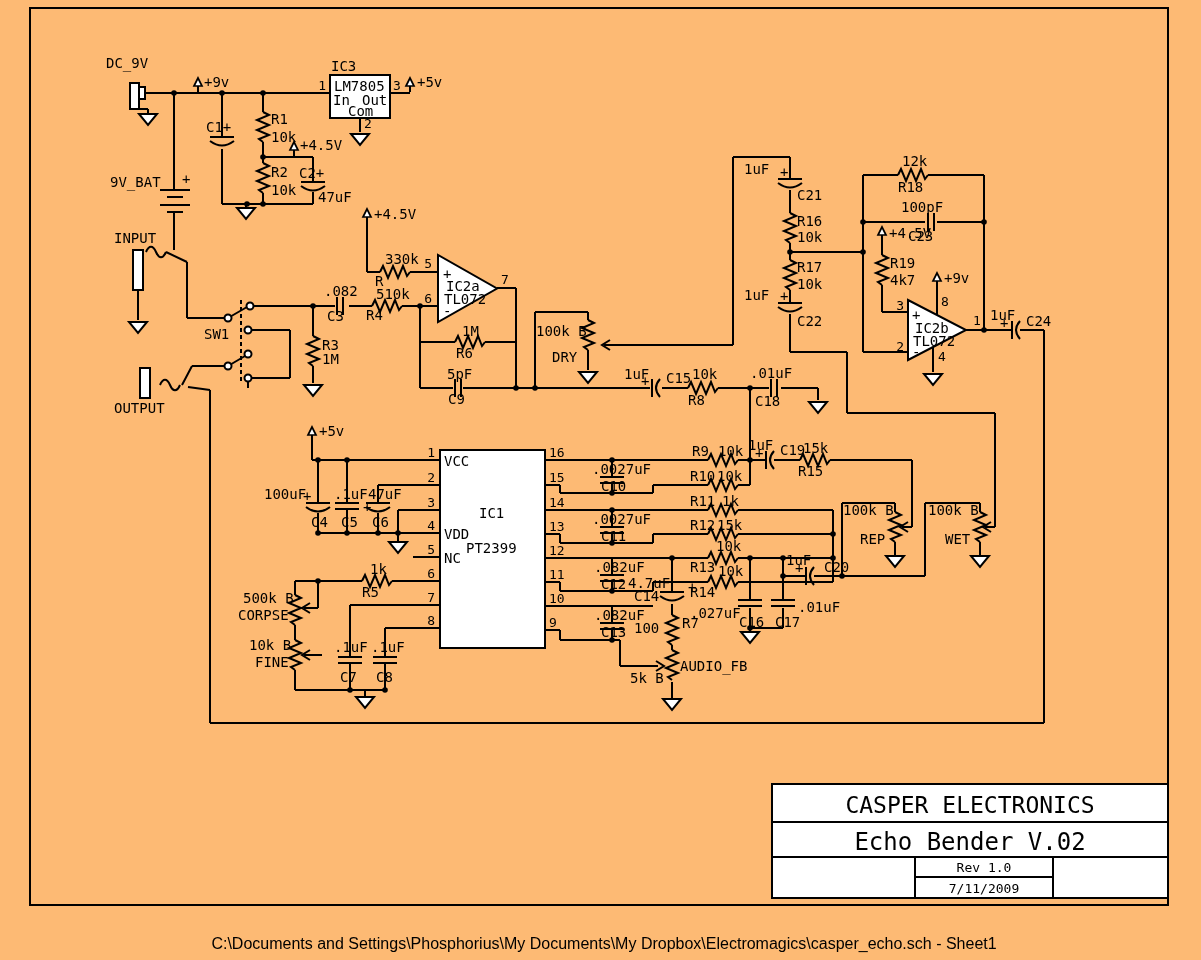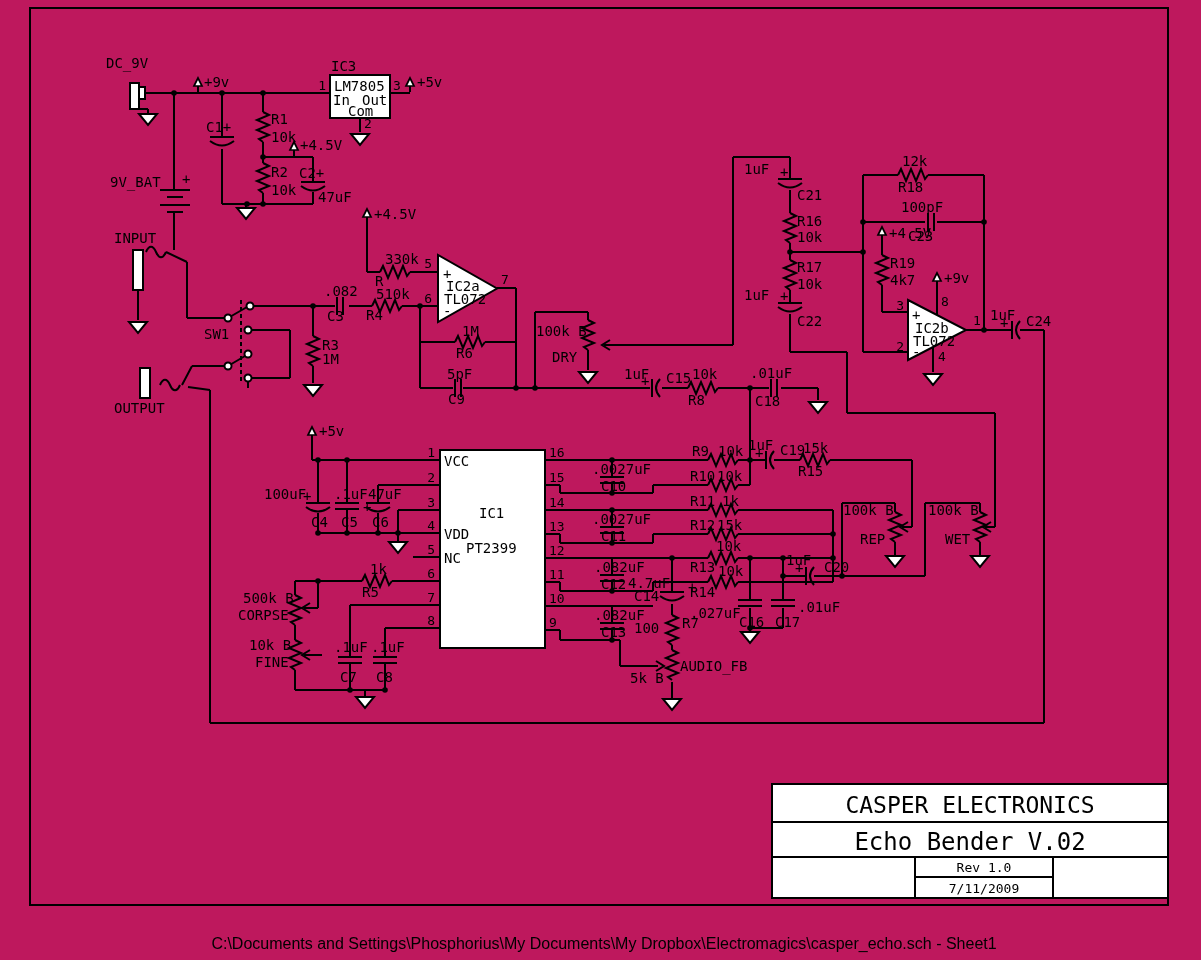--- a/index.html
+++ b/index.html
@@ -1,16 +1,16 @@
 <!DOCTYPE html>
 <html><head>
 <meta charset="utf-8">
 <style>
   html,body{margin:0;padding:0;background:#fff;}
-  .page{position:relative;width:1201px;height:960px;background:#be185d;font-family:"DejaVu Sans Mono",monospace;}
+  .page{position:relative;width:1201px;height:960px;background:#fdba74;font-family:"DejaVu Sans Mono",monospace;}
   svg{position:absolute;top:0;left:0;}
   text{fill:#000;font-family:"DejaVu Sans Mono",monospace;}
   .lbl{font-size:14px;}
   .pin{font-size:13px;}
   .big{font-size:23px;}
   .big2{font-size:24px;}
   .sm{font-size:13px;}
   .footer{font-family:"Liberation Sans",sans-serif;font-size:16px;}
   .w{stroke:#000;stroke-width:2;fill:none;}
   .sym{stroke:#000;stroke-width:2;fill:none;}

